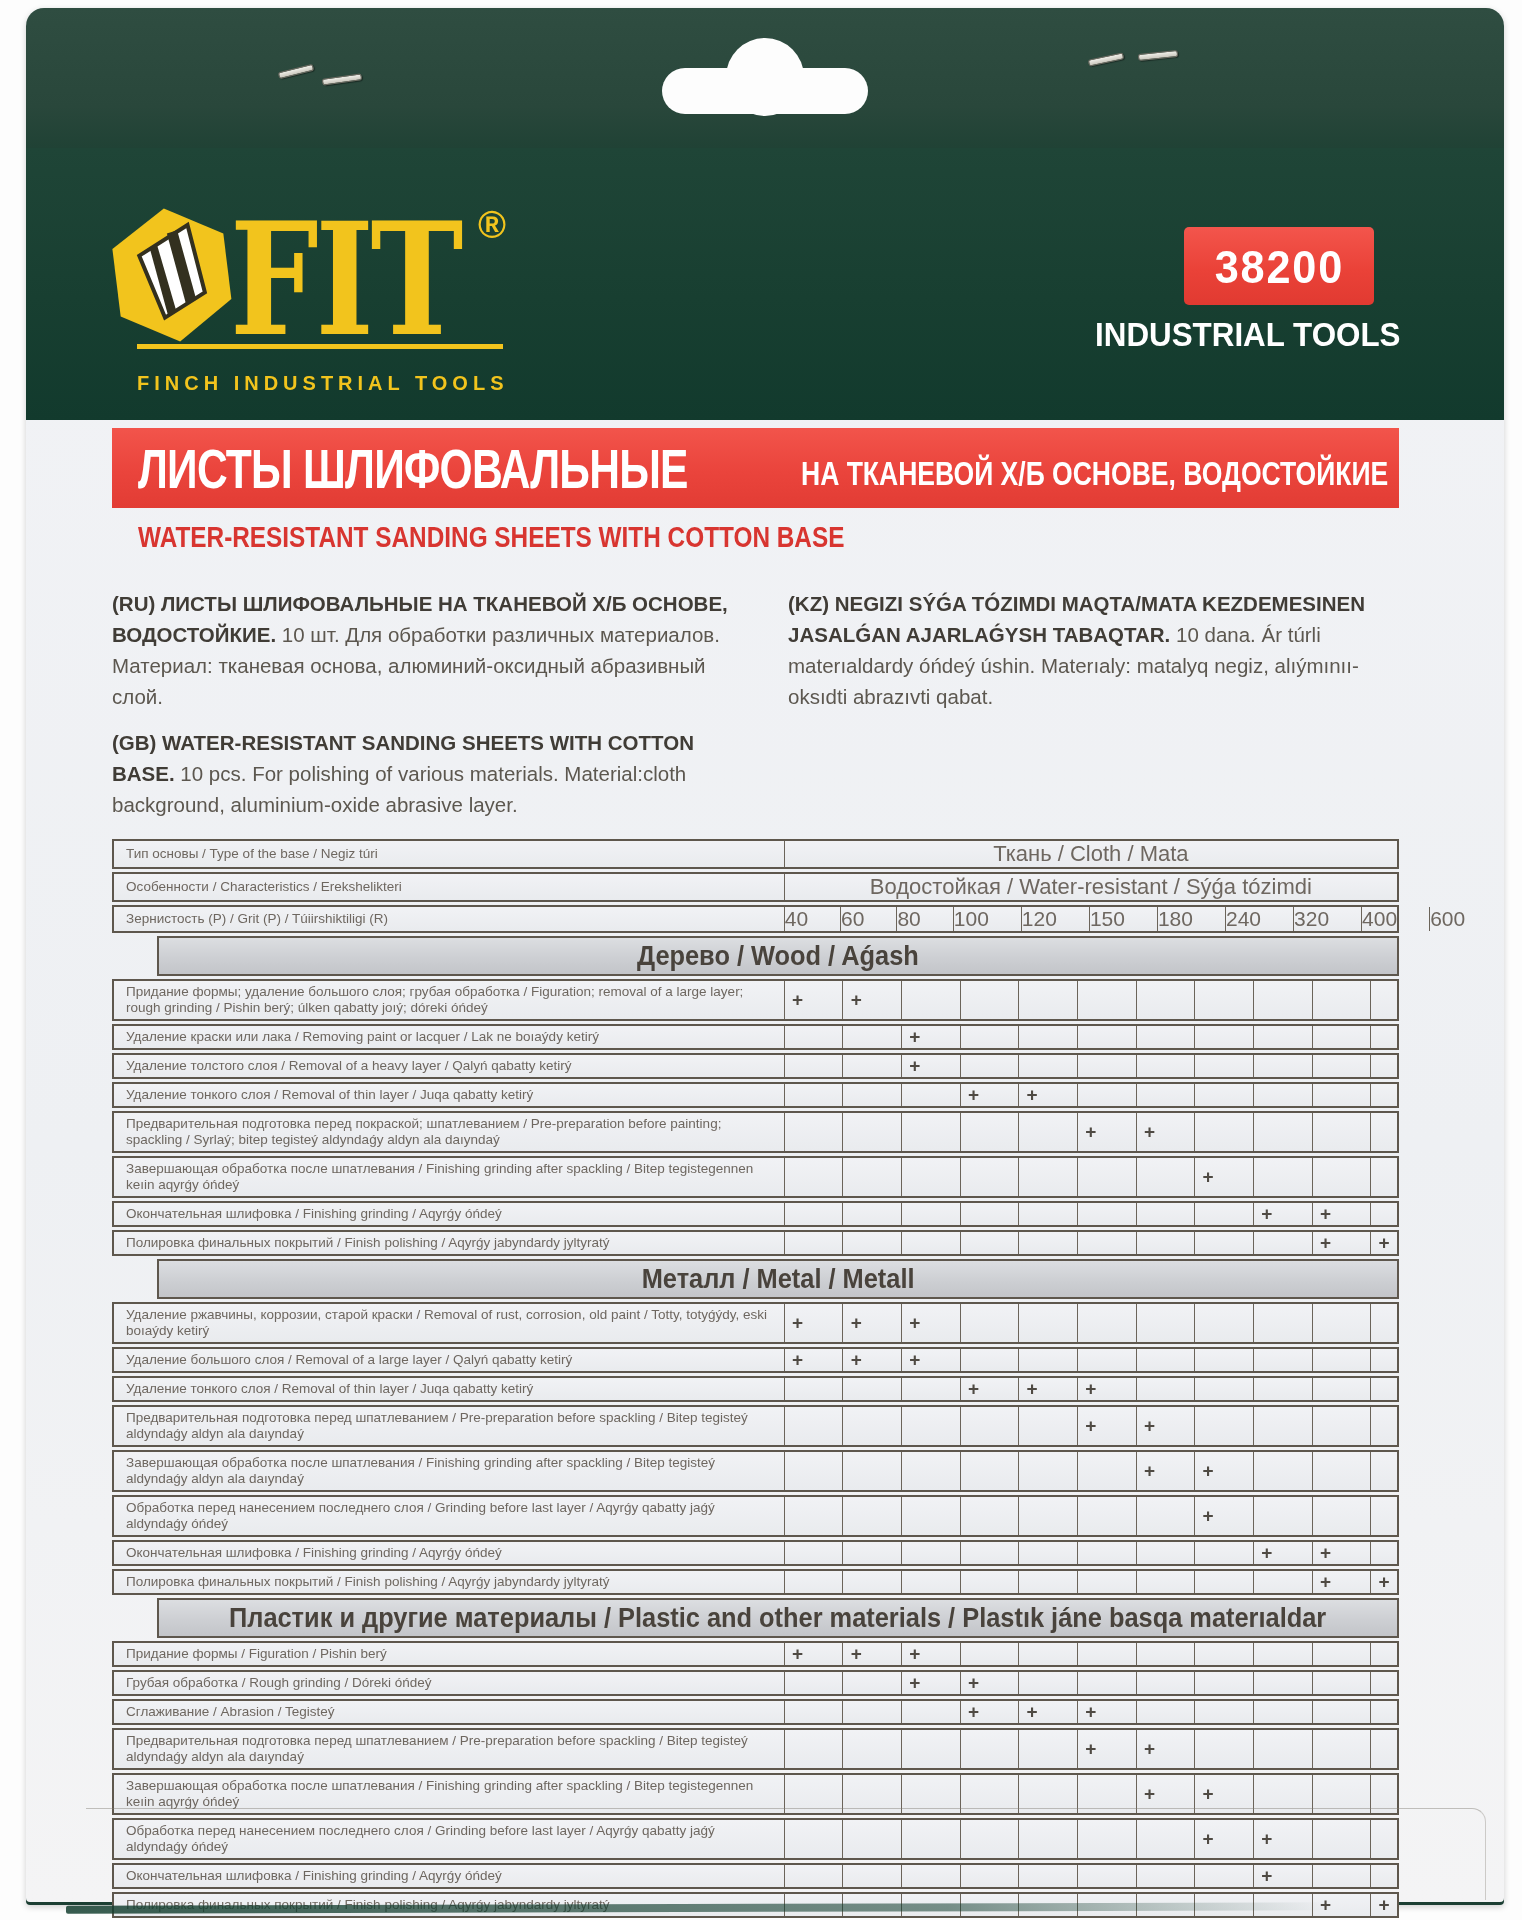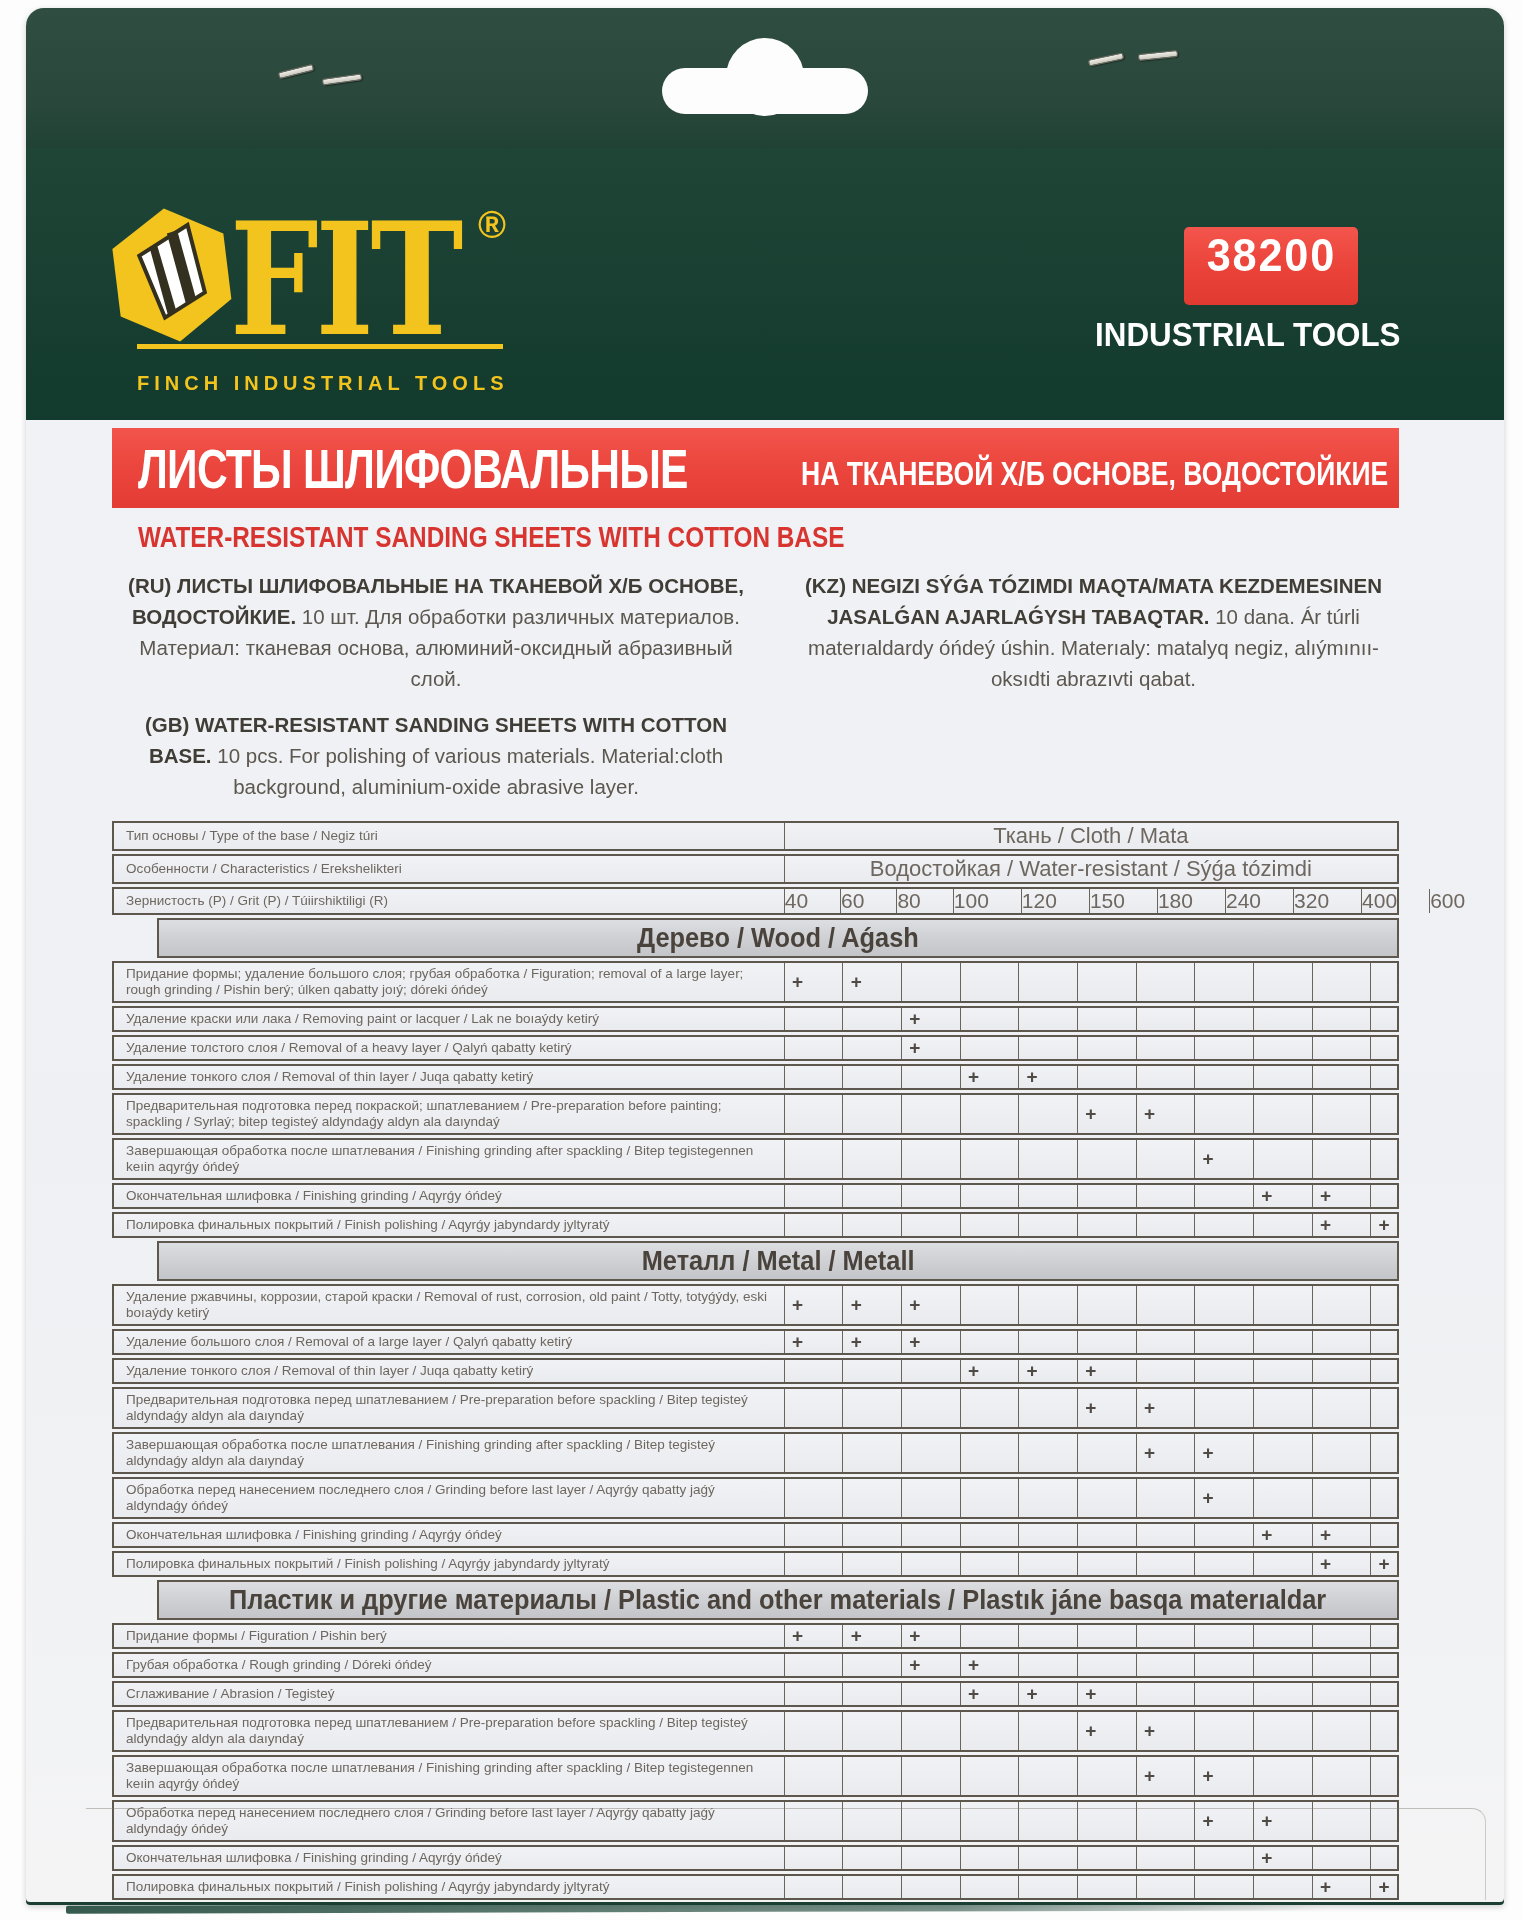--- a/index.html
+++ b/index.html
@@ -31,42 +31,42 @@
   .logo-hex { position:absolute; left:82px; top:58px; }
   .fit-word { position:absolute; left:204px; top:50px; font-family:"DejaVu Serif", serif;
           font-weight:bold; font-size:156px; line-height:1.05; color:#f2c41d;
           letter-spacing:-4px; transform:scaleX(.80); transform-origin:left top; }
   .fit-reg { position:absolute; left:452px; top:56px; font-size:38px; color:#f2c41d; font-weight:bold; }
   .logo-rule { position:absolute; left:111px; top:196px; width:366px; height:5px; background:#f2c41d; }
   .logo-sub { position:absolute; left:111px; top:224px; font-size:20px; font-weight:bold;
           color:#f2c41d; letter-spacing:5px; white-space:nowrap;text-align:right; }
 
   
-  .badge { position:absolute; left:1158px; top:79px; width:174px; height:78px;
+  .badge { position:absolute; left:1158px; top:79px; width:190px; height:78px;
           background:linear-gradient(180deg,#f3554c 0%,#ea4238 55%,#e13a31 100%);
-          border-radius:5px; display:flex; align-items:flex-start; justify-content:center; }
+          border-radius:5px; display:flex; align-items:center; justify-content:center; }
   .badge-num { color:#ffffff; font-size:47px; font-weight:bold; letter-spacing:2px;
           transform:scaleX(.92); }
   .brand-line { position:absolute; right:104px; top:168px; color:#fff; font-size:33px;
           font-weight:bold; letter-spacing:0px; transform:scaleX(.95); transform-origin:right center;
           white-space:nowrap; }
 
   
   .content { position:absolute; left:0; top:412px; width:100%; padding:8px 105px 9px 86px; }
 
   .red-banner { height:80px; background:linear-gradient(180deg,#f2544b 0%,#ea443c 55%,#e23c34 100%);
           display:flex; align-items:center; padding-left:26px; overflow:hidden; white-space:nowrap; }
   .red-banner .t-main { display:inline-block; color:#fff; font-weight:bold; font-size:56px;
           transform:scaleX(.76); transform-origin:left center; letter-spacing:-1px; }
   .red-banner .t-suffix { display:inline-block; color:#fff; font-weight:bold; font-size:34px;
           transform:scaleX(.78); transform-origin:left center; margin-left:-60px; padding-top:10px; }
   .subtitle { margin:13px 0 0 26px; color:#d83530; font-weight:bold; font-size:29px;
           transform:scaleX(.84); transform-origin:left center; white-space:nowrap; }
 
-  .paras { display:flex; margin-top:16px; gap:28px;text-align:center; }
+  .paras { display:flex; margin-top:34px; gap:28px; }
   .paras .col-left { width:648px; flex:0 0 648px; }
   .paras .col-right { flex:1; }
   .para { font-size:20.5px; line-height:31px; color:#5c574f; }
   .para b { color:#403c36; }
   .para + .para { margin-top:15px; }
 
   
   .ptable { margin-top:19px; }
   .t-row, .t-band { border:2px solid #5e574d; margin-top:3px;
           background:linear-gradient(180deg,#f1f2f5 0%,#e9ebee 100%);

